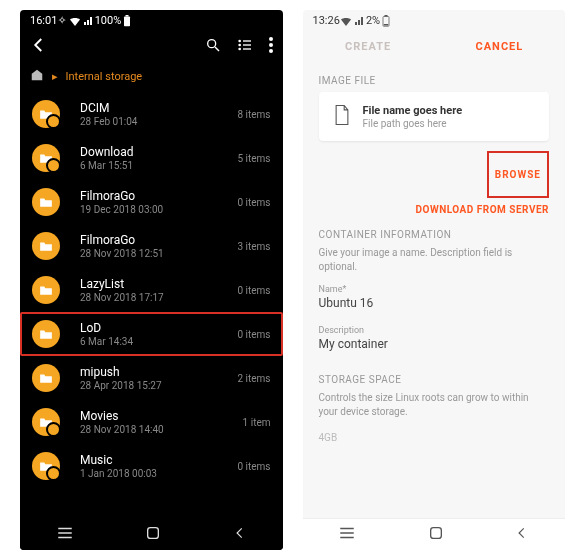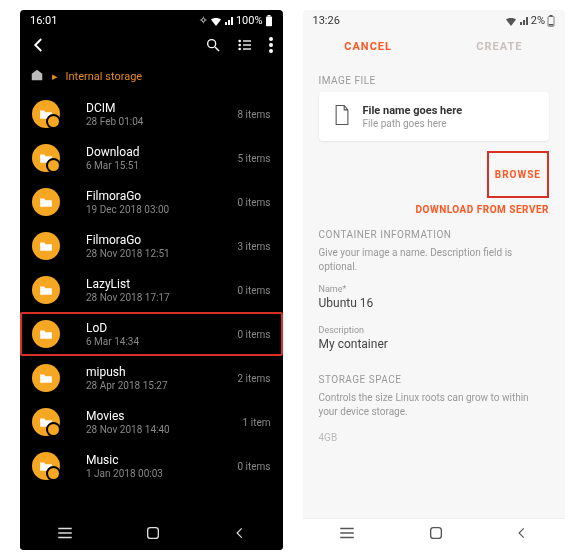--- a/index.html
+++ b/index.html
@@ -1,30 +1,30 @@
 <!DOCTYPE html>
 <html><head>
 <meta charset="utf-8">
 <style>
   * { box-sizing: border-box; margin: 0; padding: 0; font-family: -apple-system, Roboto, Arial, sans-serif; }
   body { background: #fff; width: 585px; height: 560px; display: flex; gap: 20px; padding: 10px 20px; }
   .phone { flex: 1; border-radius: 4px; overflow: hidden; display: flex; flex-direction: column; font-size: 11px; }
   .phone.dark { background: #000; color: #fff; }
   .phone.light { background: #f7f7f7; color: #333; }
 
-  .statusbar { display: flex; justify-content: space-between; align-items: center; padding: 4px 10px; font-size: 11px; height: 20px; }
+  .statusbar { display: flex; align-items: center; padding: 4px 10px; font-size: 11px; height: 20px; }
   .statusbar .right { display:flex; gap:2px; align-items:center; }
   .statusbar svg { vertical-align: middle; }
 
   .dark .topbar { display:flex; align-items:center; justify-content:space-between; padding:6px 10px; }
   .dark .topbar .actions { display:flex; gap:16px; align-items:center; }
   .dark .breadcrumb { display:flex; align-items:center; gap:8px; padding:6px 10px 8px; font-size:11px; color:#e58a1f; }
   .dark .breadcrumb .home-icon { color:#bbb; }
   .dark .filelist { flex:1; overflow:hidden; }
-  .dark .row { display:flex; align-items:center; gap:26px; padding:8px 12px; }
+  .dark .row { display:flex; align-items:center; gap:20px; padding:8px 12px; }
   .dark .row .folder { width:28px; height:28px; border-radius:50%; background:#f5a623; display:flex; align-items:center; justify-content:center; position:relative;}
   .dark .row .folder svg { width:14px; height:14px; }
   .dark .row .folder.badge::after { content:""; position:absolute; bottom:-1px; right:-1px; width:11px; height:11px; background:#f5a623; border:2px solid #000; border-radius:50%; }
   .dark .row .info { flex:1; }
   .dark .row .name { font-size:12px; color:#fff; }
   .dark .row .date { font-size:10px; color:#888; margin-top:1px;}
   .dark .row .count { font-size:10px; color:#888; }
   .dark .row.sel { border:2px solid #d93025; border-radius:2px; padding:6px 10px; }
 
   .light .tabbar { display:flex; padding:10px 0 8px; }
@@ -268,22 +268,22 @@
         <svg width="8" height="12" viewBox="0 0 10 16">
             <rect x="1" y="2" width="8" height="13" rx="1" stroke="#555" fill="none"></rect>
             <rect x="2" y="12" width="6" height="2" fill="#555"></rect>
             <rect x="3" y="0" width="4" height="2" fill="#555"></rect>
           </svg>
       </span>
     </span>
   </div>
 
   <div class="tabbar">
+    <div style="color:#c9c1be">CREATE</div>
     <div style="color:#ff5722">CANCEL</div>
-    <div style="color:#c9c1be">CREATE</div>
   </div>
 
   <div class="content">
     <div class="section-label">IMAGE FILE</div>
     <div class="filecard">
       <span>
         <svg width="18" height="22" viewBox="0 0 24 30">
             <path fill="none" stroke="#555" stroke-width="1.5" d="M4 2h11l5 6v20H4z M15 2v6h5"></path>
           </svg>
       </span>

